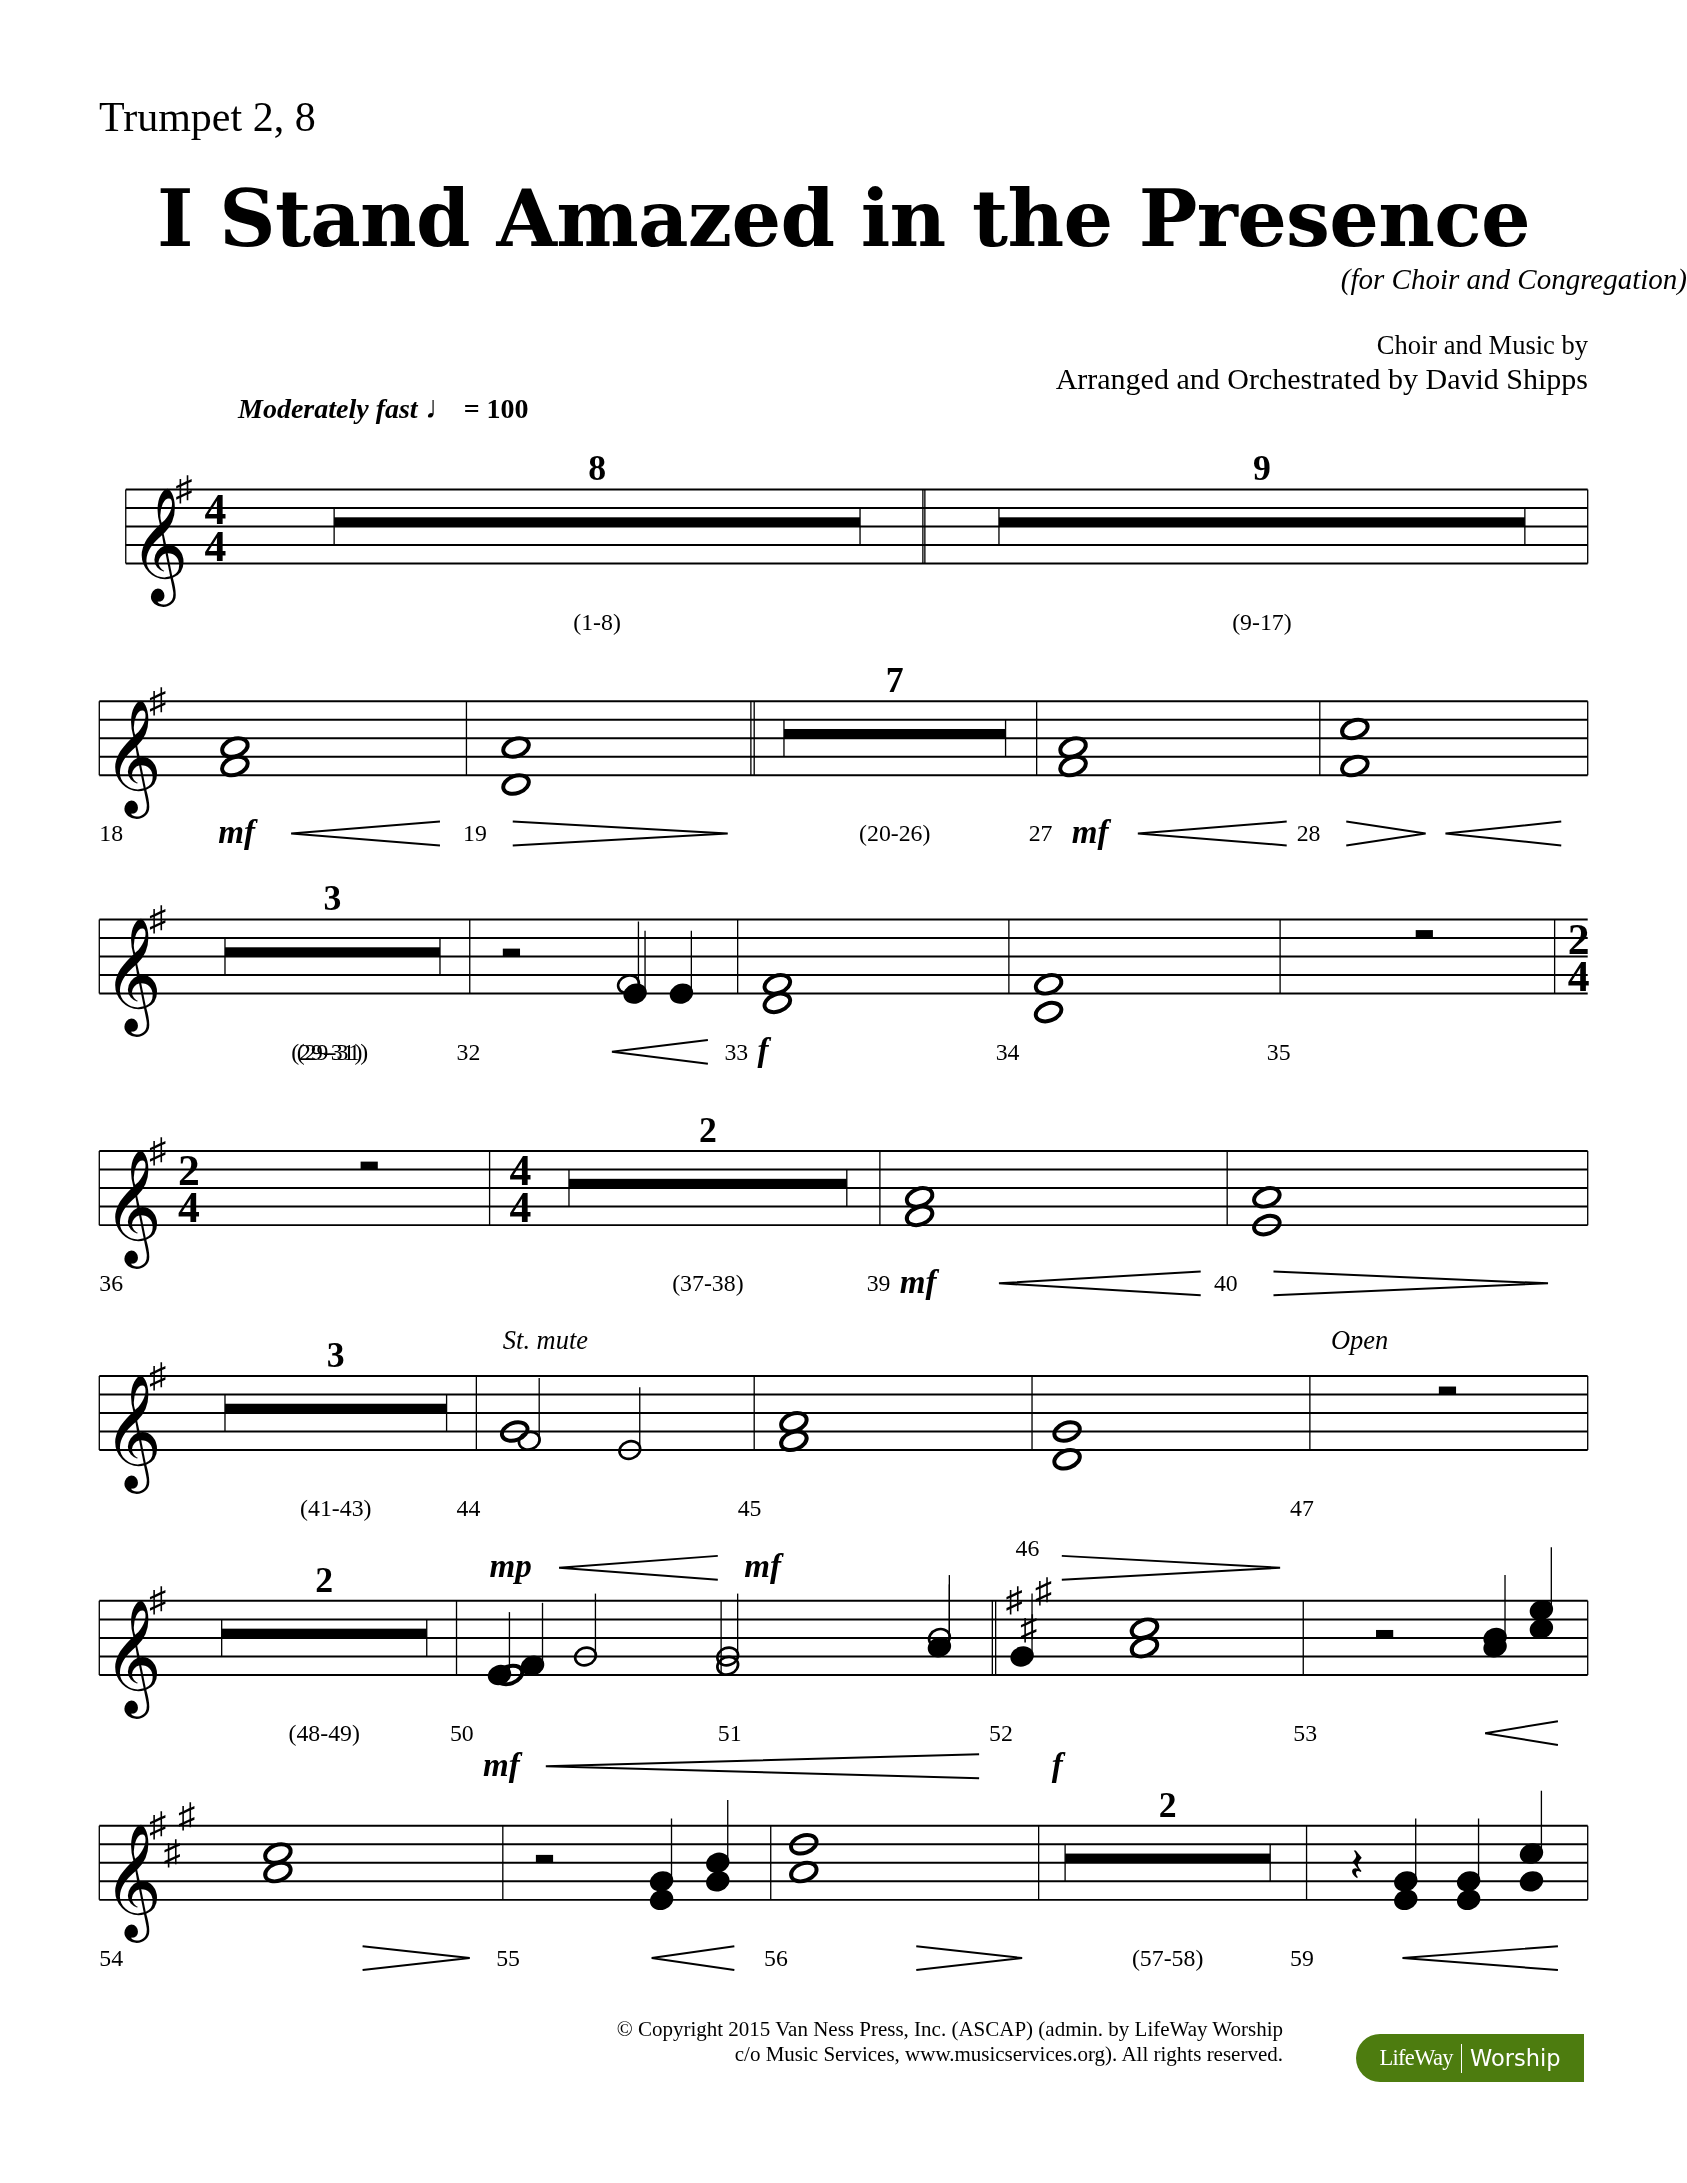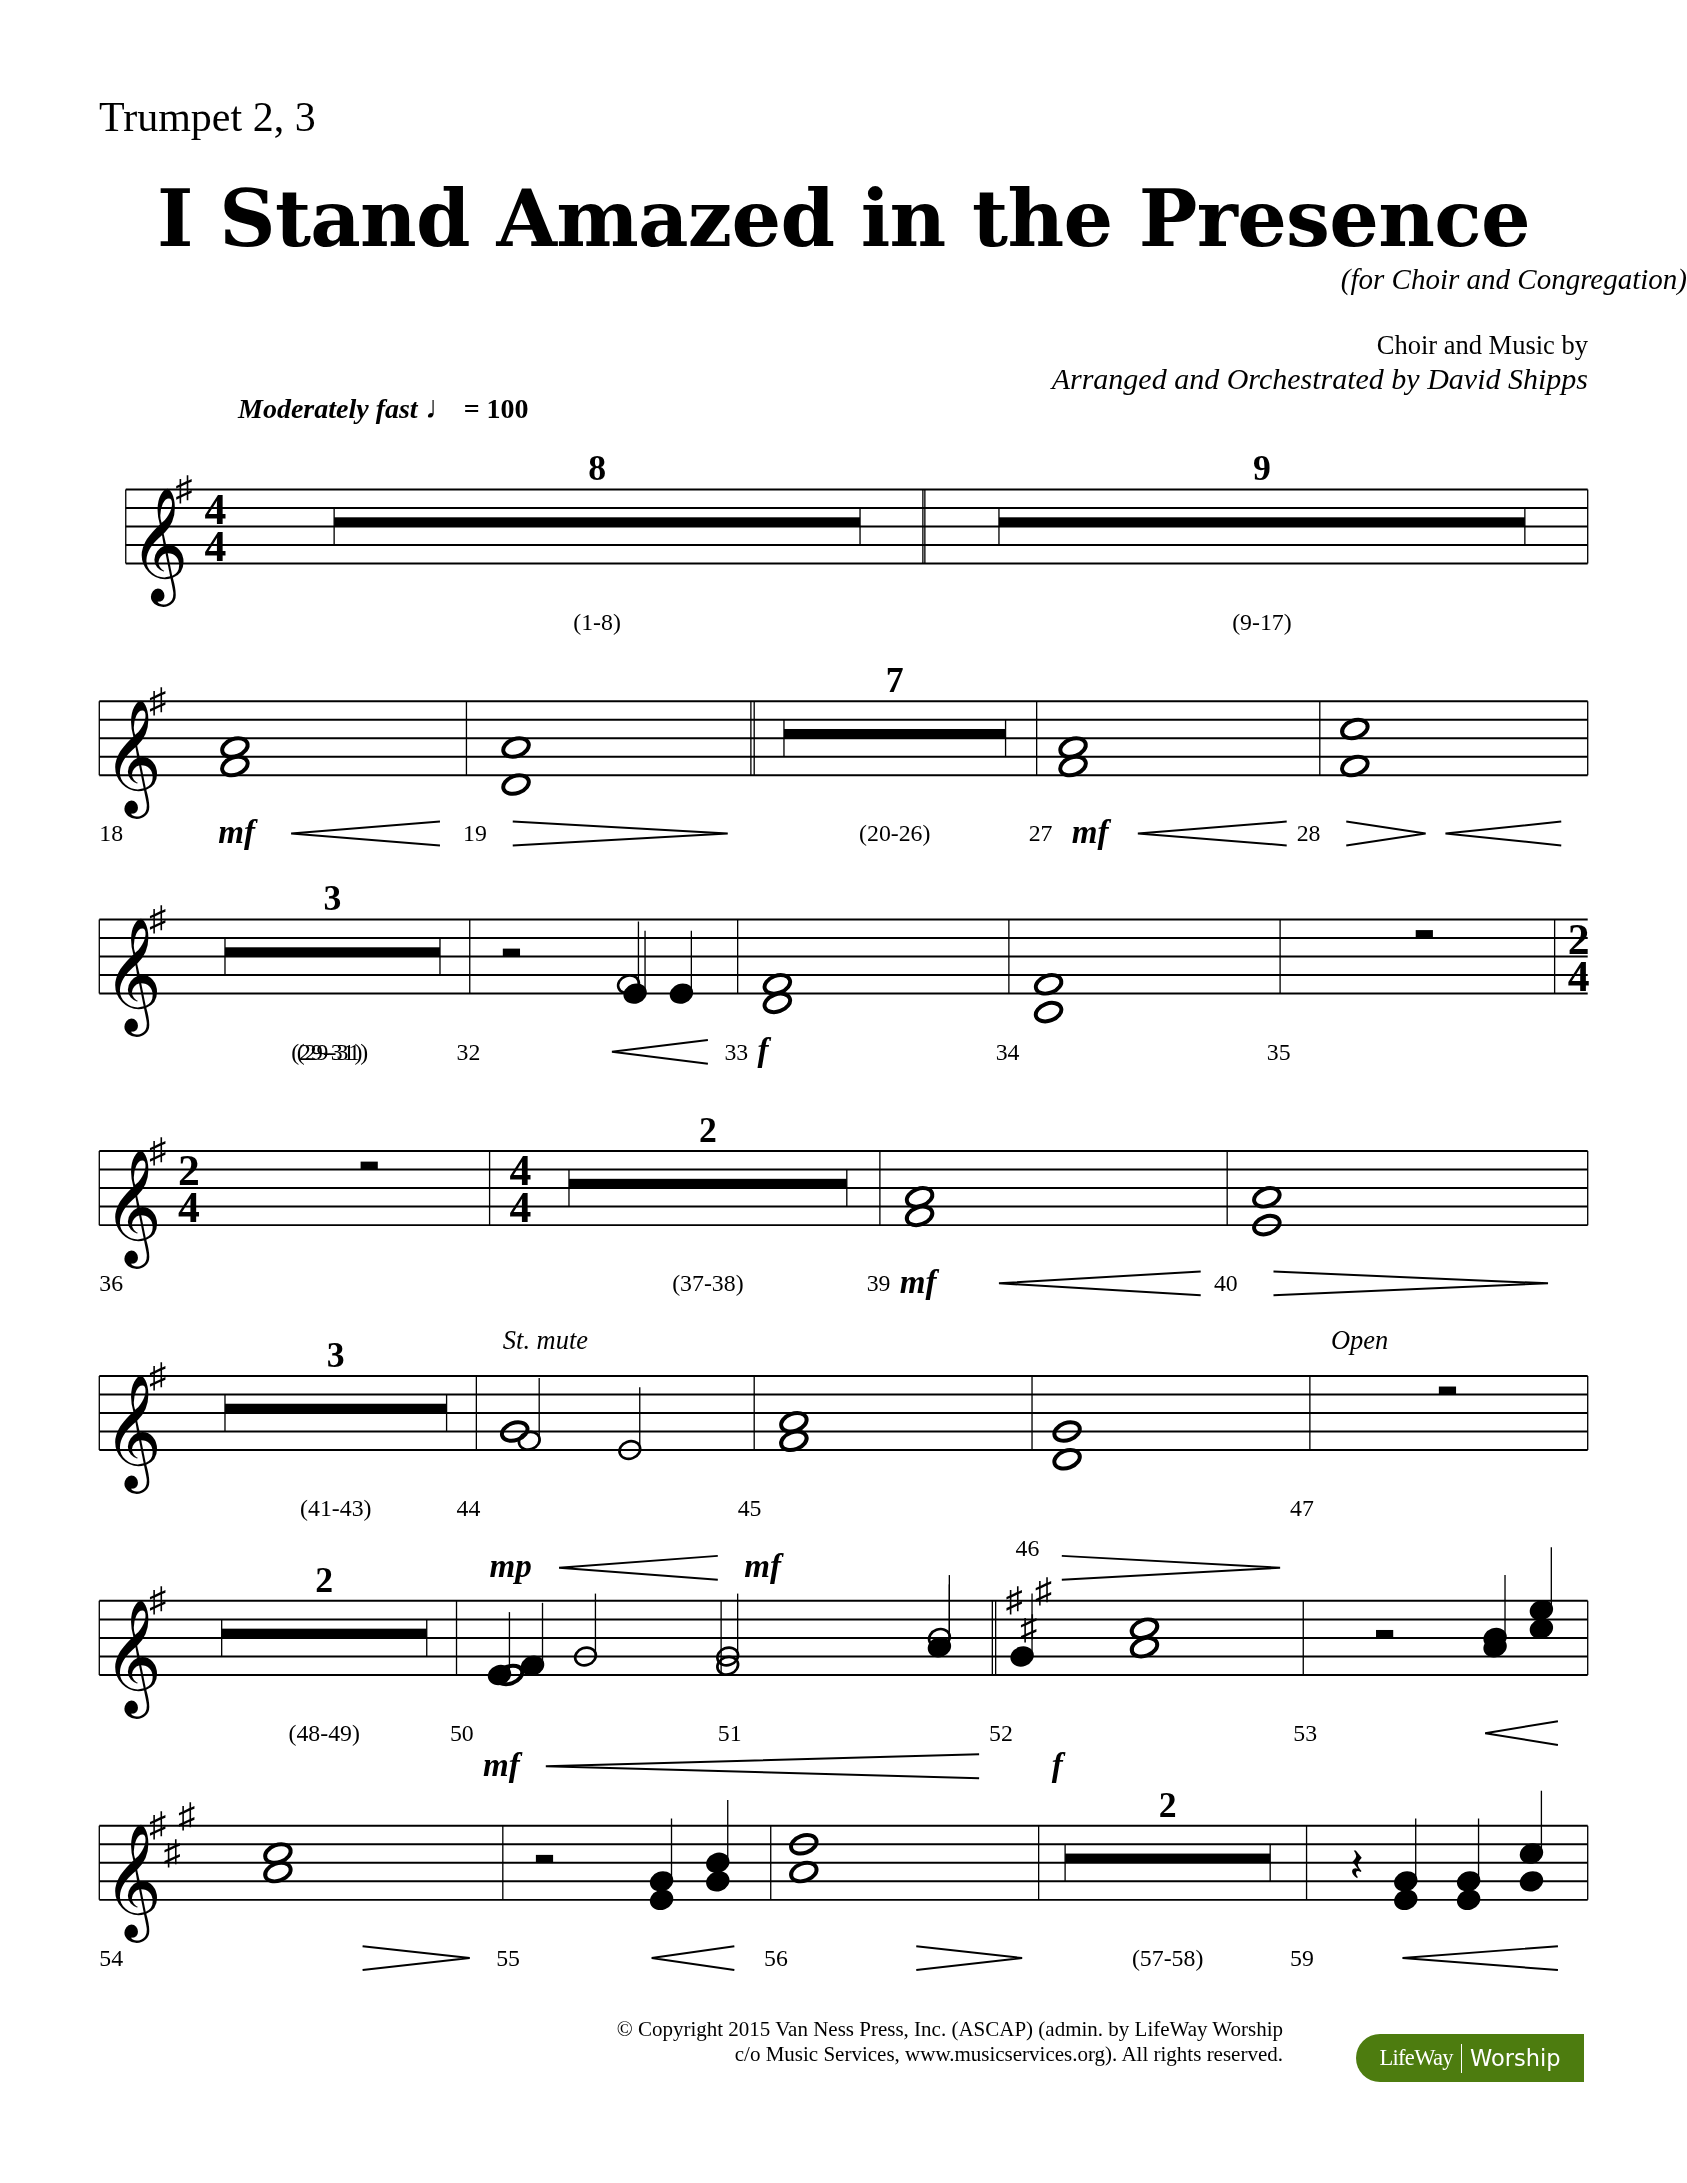--- a/index.html
+++ b/index.html
@@ -4,35 +4,35 @@
 <style>
   html, body { margin: 0; padding: 0; background: #ffffff; }
   body { width: 1687px; height: 2183px; position: relative; overflow: hidden; font-family: "DejaVu Serif", "Liberation Serif", serif; color: #000; }
   .abs { position: absolute; }
   .part-name { left: 99px; top: 93px; font-size: 42px; font-family: "Liberation Serif", serif; }
   .title { left: 0; width: 1687px; top: 173px; text-align: center; font-size: 78px; font-weight: bold; font-family: "DejaVu Serif", serif; letter-spacing: -0.7px; }
   .subtitle { left: 0; width: 1687px; top: 263px; text-align: right; font-size: 29px; font-style: italic; font-family: "Liberation Serif", serif; }
   .credits { right: 99px; top: 328px; text-align: right; font-family: "Liberation Serif", serif; }
   .credits div { line-height: 34px; }
   .credits .c1, .credits .c2 { font-size: 26.5px; }
-  .credits .c3 { font-size: 30px; font-style: italic; }
+  .credits .c3 { font-size: 30px; }
   .tempo { left: 238px; top: 389px; font-size: 28px; font-weight: bold; font-style: italic; font-family: "Liberation Serif", serif; }
   .tempo .bpm { font-style: normal; }
   .score { left: 0; top: 0; width: 1687px; height: 2183px; pointer-events: none; }
   .score text { font-family: "Liberation Serif", serif; }
   .footer { left: 0; width: 1283px; top: 2017px; text-align: right; font-size: 21px; line-height: 25px; font-family: "Liberation Serif", serif; }
   .logo { left: 1356px; top: 2034px; width: 228px; height: 48px; background: #4d7c0f; border-radius: 24px 0 0 24px; color: #fff; display: flex; align-items: center; justify-content: center; gap: 8px; }
   .logo .l1 { font-family: "Liberation Serif", serif; font-size: 22.5px; letter-spacing: -0.7px; }
   .logo .sep { width: 1.3px; height: 29px; background: #fff; }
   .logo .l2 { font-family: "DejaVu Sans", sans-serif; font-size: 22.5px; }
 </style>
 </head>
 <body>
 
-<div class="abs part-name">Trumpet 2, 3</div>
+<div class="abs part-name">Trumpet 2, 8</div>
 <div class="abs title">I Stand Amazed in the Presence</div>
 <div class="abs subtitle">(for Choir and Congregation)</div>
 <div class="abs credits">
   <div class="c1">Choir and Music by</div>
   <div class="c3">Arranged and Orchestrated by David Shipps</div>
 </div>
 <div class="abs tempo">
   <span>Moderately fast</span>
   <span style="font-style:normal;font-size:32px;">♩</span>
   <span class="bpm">= 100</span>

